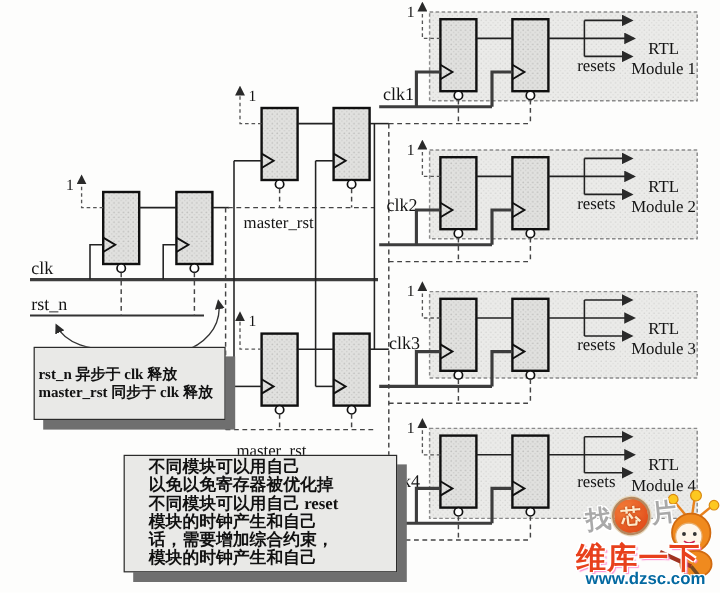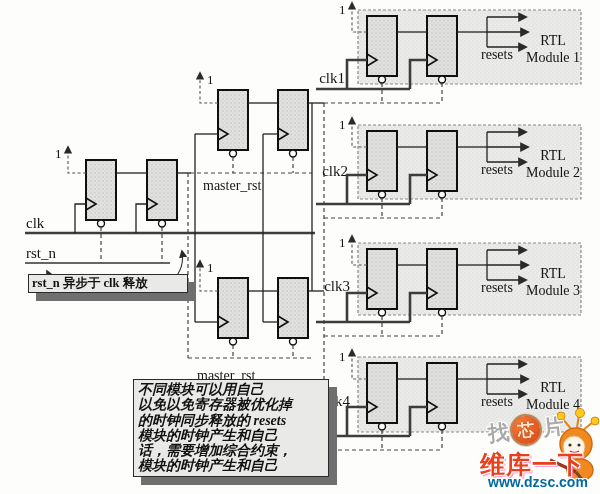--- a/index.html
+++ b/index.html
@@ -15,22 +15,22 @@
   .cal{stroke:#333;stroke-width:1.1;fill:none;}
   .ffbox{fill:url(#pff);stroke:#101010;stroke-width:2;}
   .tri{fill:none;stroke:#101010;stroke-width:1.6;}
   .bub{fill:#fff;stroke:#101010;stroke-width:1.4;}
   .mbox{fill:url(#pbox);stroke:#8a8a8a;stroke-width:1.2;stroke-dasharray:3 2;}
   text{font-family:"Liberation Serif", serif;fill:#141414;}
   .t15{font-size:15px;} .t14{font-size:14px;} .one{font-size:13px;}
   
   .callout{position:absolute;background:#e9e9e7;border:1px solid #2b2b2b;
            box-shadow:8px 8px 0 #6f6f6f;color:#111;font-weight:bold;z-index:3;}
-  #callout1{left:28px;top:274px;width:152px;padding:1px 3px;font-size:12.5px;line-height:14.5px;white-space:nowrap;}
-  #callout2{left:133px;top:379px;width:186px;padding:2px 4px;font-size:14px;line-height:15.3px;font-style:italic;}
+  #callout1{left:28px;top:289px;width:152px;padding:15px 3px;font-size:12.5px;line-height:14.5px;white-space:nowrap;}
+  #callout2{left:103px;top:379px;width:186px;padding:2px 20px;font-size:14px;line-height:15.3px;}
   
   #watermark{position:absolute;left:480px;top:408px;width:120px;height:86px;z-index:5;}
   #zhaoxinpian{position:absolute;left:8px;top:6px;display:flex;align-items:center;gap:1px;
       transform:rotate(-6deg);font-weight:bold;color:#a9a9a9;font-size:21px;
       text-shadow:1px 1px 0 #fff,-1px -1px 0 #fff,1px -1px 0 #fff,-1px 1px 0 #fff;}
   #xin-badge{display:inline-flex;align-items:center;justify-content:center;width:28px;height:28px;
       border-radius:50%;background:radial-gradient(circle at 35% 30%, #f4803a, #dd3f12);
       border:2px solid #b5885f;color:#fde8c8;font-size:17px;
       text-shadow:0 0 2px #a02800;box-shadow:0 0 0 1px #e8d9bd;}
   #brand{position:absolute;left:0px;top:40px;font-weight:bold;font-size:25px;letter-spacing:1px;
@@ -225,26 +225,27 @@
   </g>
 
   <g>
     <path class="cal" d="M100,291 C75,293 54,286 47,271" marker-end="url(#ah)"></path>
     <path class="cal" d="M158,291 C176,282 185,268 182,251" marker-end="url(#ah)"></path>
   </g>
 </svg>
 
 <div id="callout1" class="callout">
   <div>rst_n 异步于 clk 释放</div>
+  <div>master_rst 同步于 clk 释放</div>
 </div>
 
 <div id="callout2" class="callout">
   <div>不同模块可以用自己</div>
   <div>以免以免寄存器被优化掉</div>
-  <div>的时钟同步释放的 resets</div>
+  <div>不同模块可以用自己 reset</div>
   <div>模块的时钟产生和自己</div>
   <div>话，需要增加综合约束，</div>
   <div>模块的时钟产生和自己</div>
 </div>
 
 <div id="watermark">
   <svg width="120" height="86" viewBox="0 0 120 86" style="position:absolute;left:0;top:0;">
     <g>
       <line x1="92" y1="22" x2="82" y2="10" stroke="#e8821e" stroke-width="2"></line>
       <line x1="97" y1="20" x2="99" y2="6" stroke="#e8821e" stroke-width="2"></line>

